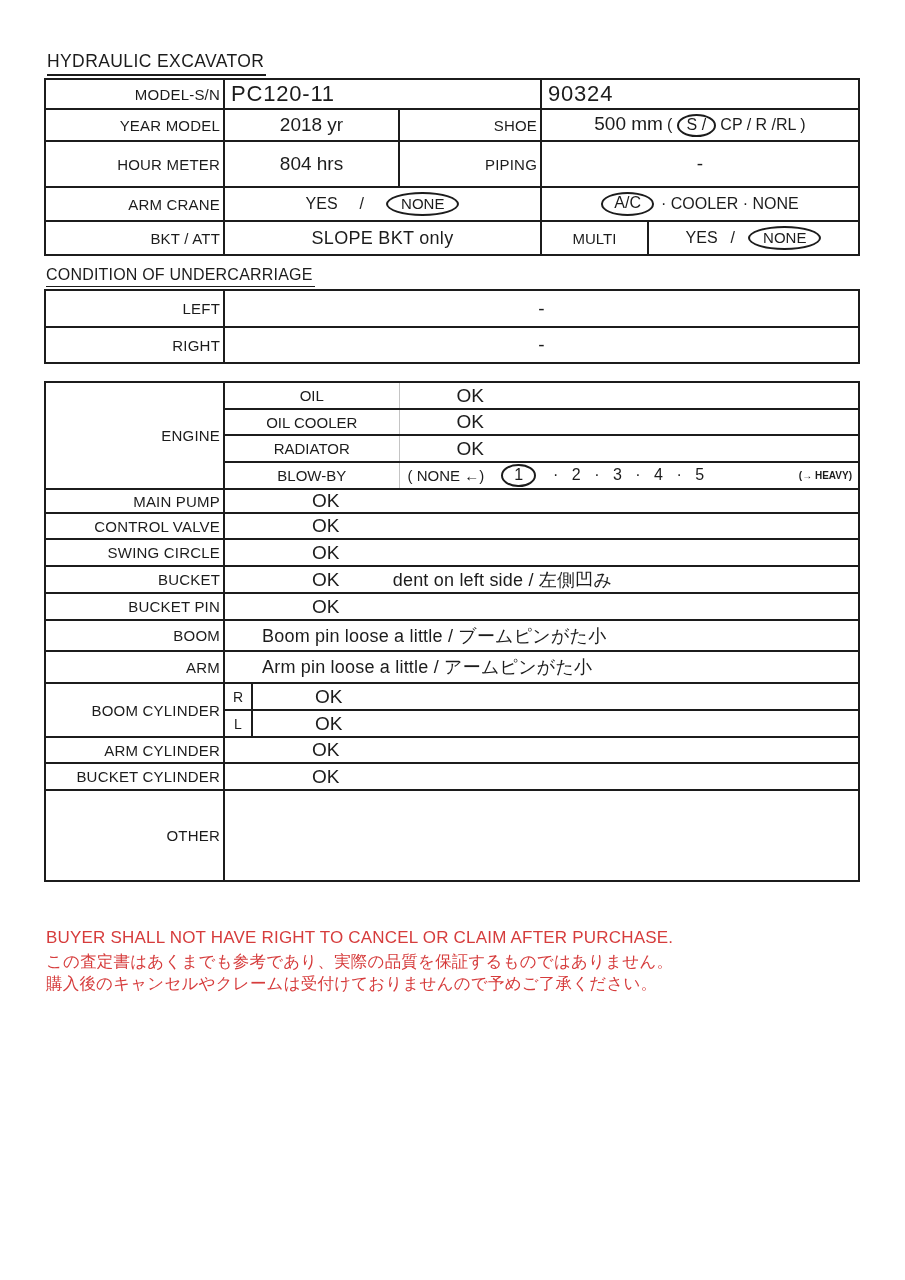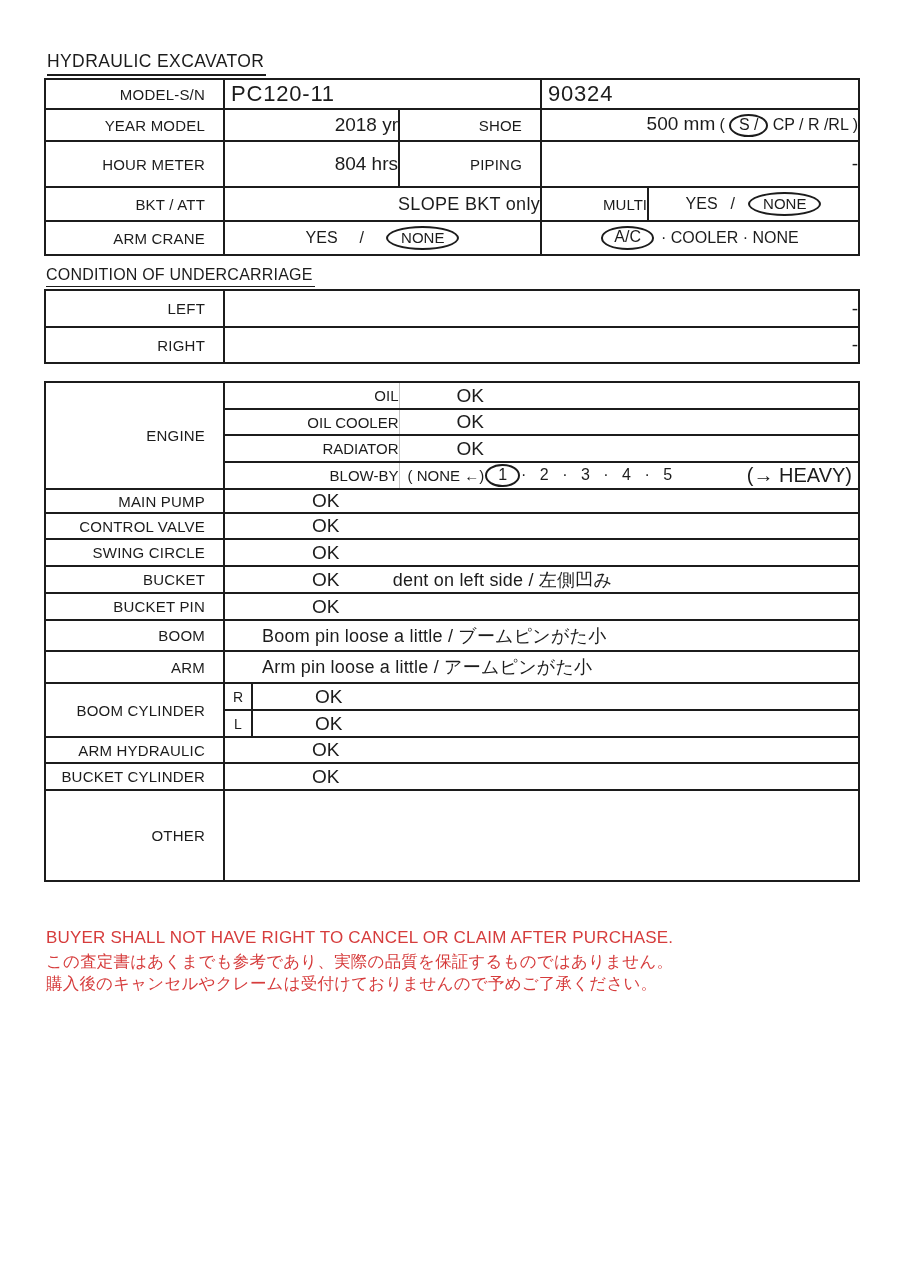--- a/index.html
+++ b/index.html
@@ -44,25 +44,25 @@
   td {
     border: 2px solid #1c1c1c;
     padding: 0;
     vertical-align: middle;
     font-size: 15px;
     overflow: hidden;
     white-space: nowrap;
   }
   td.lbl {
     text-align: right;
-    padding-right: 18px;
+    padding-right: 3px;
     font-size: 15px;
     letter-spacing: 0.2px;
   }
-  .center { text-align: right; }
+  .center { text-align: center; }
   .big { font-size: 22px; letter-spacing: 0.8px; padding-left: 6px; }
   .val { font-size: 19px; }
   .midtxt { font-size: 16px; }
   .circled {
     display: inline-block;
     border: 2px solid #1c1c1c;
     border-radius: 50%;
     padding: 1px 13px 2px;
     line-height: 1.15;
   }
@@ -80,25 +80,25 @@
     font-size: 19px;
   }
   td.blowby {
     border-left: 1px solid #c4c4c4;
     font-size: 15px;
   }
   .blowby-inner {
     display: flex;
     align-items: center;
     padding: 0 6px 0 8px;
-    gap: 1px;
+    gap: 17px;
     width: 100%;
   }
   .blowby-scale { font-size: 16px; word-spacing: 9px; }
-  .blowby-suffix { margin-left: auto; font-size: 20px; }
+  .blowby-suffix { margin-left: auto; font-size: 10px; font-weight: bold; }
   .circled-num { padding: 0 11px 1px; font-size: 16px; }
   td.mainval { padding-left: 87px; font-size: 19px; }
   td.cylval  { padding-left: 62px; font-size: 19px; }
   td.freeval { padding-left: 37px; font-size: 18px; letter-spacing: 0.2px; }
   .note { font-size: 18px; margin-left: 48px; letter-spacing: 0.2px; }
   td.rl { text-align: center; font-size: 14px; }
   .disclaimer {
     position: absolute;
     left: 46px;
     top: 927px;
@@ -142,44 +142,44 @@
         <span class="midtxt">CP / R /RL )</span>
       </td>
     </tr>
     <tr style="height:46px">
       <td class="lbl">HOUR METER</td>
       <td class="center val">804 hrs</td>
       <td class="lbl">PIPING</td>
       <td colspan="2" class="center val">-</td>
     </tr>
     <tr style="height:34px">
+      <td class="lbl">ARM CRANE</td>
+      <td colspan="2">
+        <div class="flexcell-inner" style="gap:22px;">
+          <span class="midtxt">YES</span>
+          <span class="midtxt">/</span>
+          <span class="circled">NONE</span>
+        </div>
+      </td>
+      <td colspan="2">
+        <div class="flexcell-inner" style="gap:7px;">
+          <span class="circled midtxt" style="padding:0 11px 1px;">A/C</span>
+          <span class="midtxt">· COOLER · NONE</span>
+        </div>
+      </td>
+    </tr>
+    <tr style="height:34px">
       <td class="lbl">BKT / ATT</td>
       <td colspan="2" class="center" style="font-size:18px; letter-spacing:0.3px;">SLOPE BKT only</td>
       <td class="center">MULTI</td>
       <td>
         <div class="flexcell-inner" style="gap:13px;">
           <span class="midtxt">YES</span>
           <span class="midtxt">/</span>
           <span class="circled">NONE</span>
-        </div>
-      </td>
-    </tr>
-    <tr style="height:34px">
-      <td class="lbl">ARM CRANE</td>
-      <td colspan="2">
-        <div class="flexcell-inner" style="gap:22px;">
-          <span class="midtxt">YES</span>
-          <span class="midtxt">/</span>
-          <span class="circled">NONE</span>
-        </div>
-      </td>
-      <td colspan="2">
-        <div class="flexcell-inner" style="gap:7px;">
-          <span class="circled midtxt" style="padding:0 11px 1px;">A/C</span>
-          <span class="midtxt">· COOLER · NONE</span>
         </div>
       </td>
     </tr>
   </tbody>
     </table>
 
   <div class="section-heading">CONDITION OF UNDERCARRIAGE</div>
 
   <table id="uc-table" style="left:44px; top:289px; width:814px;">
     <colgroup>
@@ -268,21 +268,21 @@
       <td class="lbl" rowspan="2">BOOM CYLINDER</td>
       <td class="rl">R</td>
       <td colspan="2" class="cylval">OK</td>
     </tr>
     <tr style="height:27px">
       <td class="rl">L</td>
       <td colspan="2" class="cylval">OK</td>
     </tr>
 
     <tr style="height:26px">
-      <td class="lbl">ARM HYDRAULIC</td>
+      <td class="lbl">ARM CYLINDER</td>
       <td colspan="3" class="mainval">OK</td>
     </tr>
     <tr style="height:27px">
       <td class="lbl">BUCKET CYLINDER</td>
       <td colspan="3" class="mainval">OK</td>
     </tr>
 
     <tr style="height:91px">
       <td class="lbl">OTHER</td>
       <td colspan="3" class="mainval"></td>

